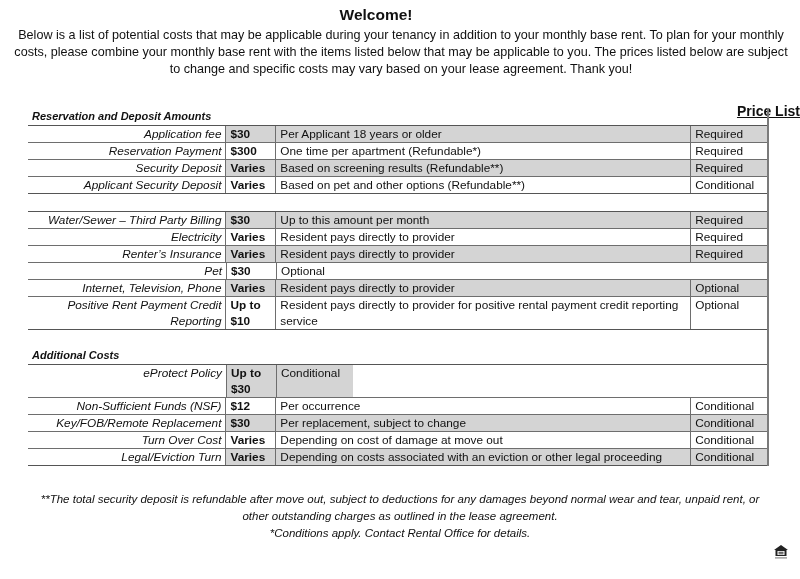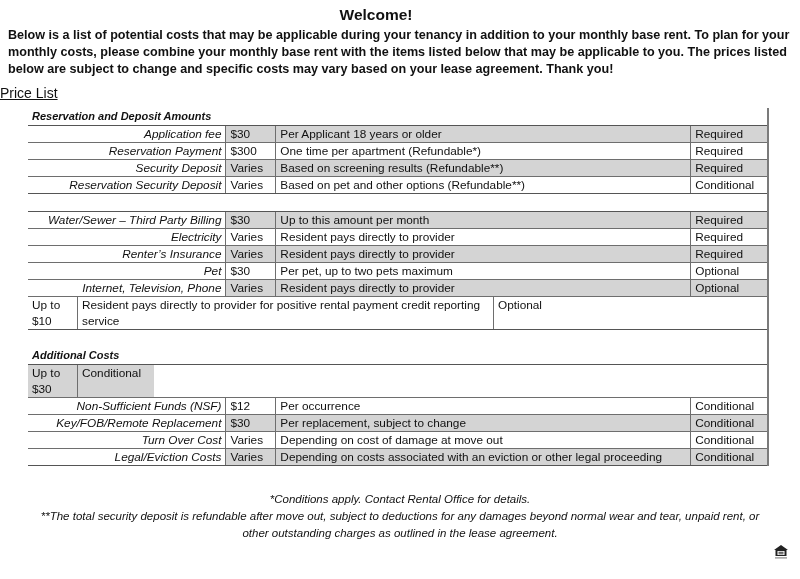--- a/index.html
+++ b/index.html
@@ -1,32 +1,32 @@
 <!DOCTYPE html>
 <html><head>
 <meta charset="utf-8">
 <style>
   * { box-sizing: border-box; margin: 0; padding: 0; }
   html, body { width: 800px; height: 579px; background: #ffffff; overflow: hidden; }
   body { font-family: "Liberation Sans", sans-serif; color: #111; position: relative; }
 
   .title { position: absolute; top: 6px; left: 0; width: 752px; text-align: center; font-weight: bold; font-size: 15.5px; }
-  .intro { position: absolute; top: 27px; left: 8px; width: 786px; text-align: left; font-size: 12.6px; line-height: 17px; font-weight: bold; }
-  .price-heading { position: absolute; top: 85px; left: 0; width: 800px; text-align: left; font-weight: normal; font-size: 14px; text-decoration: underline; }
+  .intro { position: absolute; top: 27px; left: 8px; width: 786px; text-align: center; font-size: 12.6px; line-height: 17px; }
+  .price-heading { position: absolute; top: 103px; left: 0; width: 800px; text-align: right; font-weight: bold; font-size: 14px; text-decoration: underline; }
 
   .sheet { position: absolute; top: 108px; left: 28px; width: 741px; border-right: 2px solid #7b7b7b; }
   .section-title { height: 17px; font-weight: bold; font-style: italic; font-size: 11px; line-height: 17px; padding-left: 4px; }
   .spacer { height: 17px; }
   .section-top { border-top: 1.5px solid #555; }
 
   .row { display: flex; font-size: 11.8px; line-height: 16px; }
   .row + .row { border-top: 1.5px solid #6e6e6e; }
   .cell { padding: 0 4px; }
   .c-label { width: 199px; text-align: right; font-style: italic; border-right: 1.5px solid #6e6e6e; }
-  .c-price { width: 50px; border-right: 1.5px solid #6e6e6e; }
+  .c-price { width: 50px; border-right: 1.5px solid #6e6e6e; font-weight: bold; }
   .c-desc { width: 416px; border-right: 1.5px solid #6e6e6e; }
   .c-status { width: 76px; }
   .row.shaded .c-price, .row.shaded .c-desc, .row.shaded .c-status { background: #d4d4d4; }
   .section-bottom { border-bottom: 1.5px solid #555; }
 
   .notes { position: absolute; top: 491px; left: 0; width: 800px; text-align: center; font-style: italic; font-size: 11.5px; line-height: 17px; }
   .eho { position: absolute; left: 773px; top: 544px; width: 16px; height: 16px; }
 </style>
 </head>
 <body>
@@ -50,21 +50,21 @@
         <div class="cell c-desc">One time per apartment (Refundable*)</div>
         <div class="cell c-status">Required</div>
       </div>
       <div class="row shaded">
         <div class="cell c-label">Security Deposit</div>
         <div class="cell c-price">Varies</div>
         <div class="cell c-desc">Based on screening results (Refundable**)</div>
         <div class="cell c-status">Required</div>
       </div>
       <div class="row">
-        <div class="cell c-label">Reservation Security Deposit</div>
+        <div class="cell c-label">Applicant Security Deposit</div>
         <div class="cell c-price">Varies</div>
         <div class="cell c-desc">Based on pet and other options (Refundable**)</div>
         <div class="cell c-status">Conditional</div>
       </div>
     </div>
     <div class="spacer"></div>
     <div class="section-top section-bottom">
       <div class="row shaded">
         <div class="cell c-label">Water/Sewer – Third Party Billing</div>
         <div class="cell c-price">$30</div>
@@ -79,39 +79,40 @@
       </div>
       <div class="row shaded">
         <div class="cell c-label">Renter’s Insurance</div>
         <div class="cell c-price">Varies</div>
         <div class="cell c-desc">Resident pays directly to provider</div>
         <div class="cell c-status">Required</div>
       </div>
       <div class="row">
         <div class="cell c-label">Pet</div>
         <div class="cell c-price">$30</div>
-        <div class="cell c-desc">Per pet, up to two pets maximum</div>
         <div class="cell c-status">Optional</div>
       </div>
       <div class="row shaded">
         <div class="cell c-label">Internet, Television, Phone</div>
         <div class="cell c-price">Varies</div>
         <div class="cell c-desc">Resident pays directly to provider</div>
         <div class="cell c-status">Optional</div>
       </div>
       <div class="row">
+        <div class="cell c-label">Positive Rent Payment Credit Reporting</div>
         <div class="cell c-price">Up to $10</div>
         <div class="cell c-desc">Resident pays directly to provider for positive rental payment credit reporting service</div>
         <div class="cell c-status">Optional</div>
       </div>
     </div>
     <div class="spacer"></div>
     <div class="section-title">Additional Costs</div>
     <div class="section-top section-bottom">
       <div class="row shaded">
+        <div class="cell c-label">eProtect Policy</div>
         <div class="cell c-price">Up to $30</div>
         <div class="cell c-status">Conditional</div>
       </div>
       <div class="row">
         <div class="cell c-label">Non-Sufficient Funds (NSF)</div>
         <div class="cell c-price">$12</div>
         <div class="cell c-desc">Per occurrence</div>
         <div class="cell c-status">Conditional</div>
       </div>
       <div class="row shaded">
@@ -120,31 +121,31 @@
         <div class="cell c-desc">Per replacement, subject to change</div>
         <div class="cell c-status">Conditional</div>
       </div>
       <div class="row">
         <div class="cell c-label">Turn Over Cost</div>
         <div class="cell c-price">Varies</div>
         <div class="cell c-desc">Depending on cost of damage at move out</div>
         <div class="cell c-status">Conditional</div>
       </div>
       <div class="row shaded">
-        <div class="cell c-label">Legal/Eviction Costs</div>
+        <div class="cell c-label">Legal/Eviction Turn</div>
         <div class="cell c-price">Varies</div>
         <div class="cell c-desc">Depending on costs associated with an eviction or other legal proceeding</div>
         <div class="cell c-status">Conditional</div>
       </div>
     </div>
   </div>
 
 <div class="notes">
+  <div style="padding: 0 40px;">**The total security deposit is refundable after move out, subject to deductions for any damages beyond normal wear and tear, unpaid rent, or other outstanding charges as outlined in the lease agreement.</div>
   <div>*Conditions apply. Contact Rental Office for details.</div>
-  <div style="padding: 0 40px;">**The total security deposit is refundable after move out, subject to deductions for any damages beyond normal wear and tear, unpaid rent, or other outstanding charges as outlined in the lease agreement.</div>
 </div>
 
 <div class="eho">
   <svg width="16" height="16" viewBox="0 0 16 16">
     <path d="M8 1 L15 6 L13.5 6 L13.5 12 L2.5 12 L2.5 6 L1 6 Z" fill="#222"></path>
     <rect x="4.5" y="7" width="7" height="4" fill="#fff"></rect>
     <rect x="5.5" y="7.8" width="5" height="0.9" fill="#222"></rect>
     <rect x="5.5" y="9.4" width="5" height="0.9" fill="#222"></rect>
     <rect x="2" y="13.3" width="12" height="1.2" fill="#888"></rect>
   </svg>

